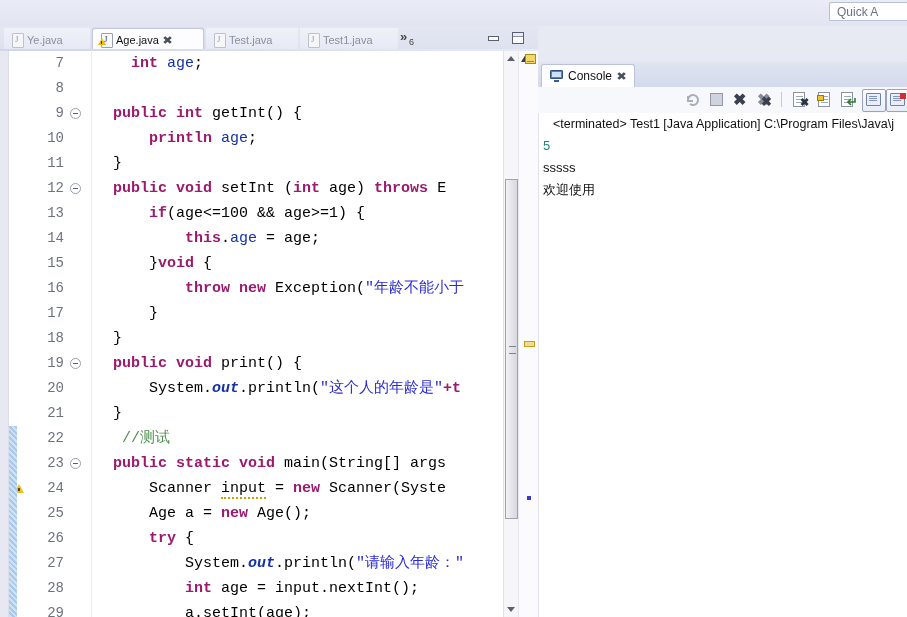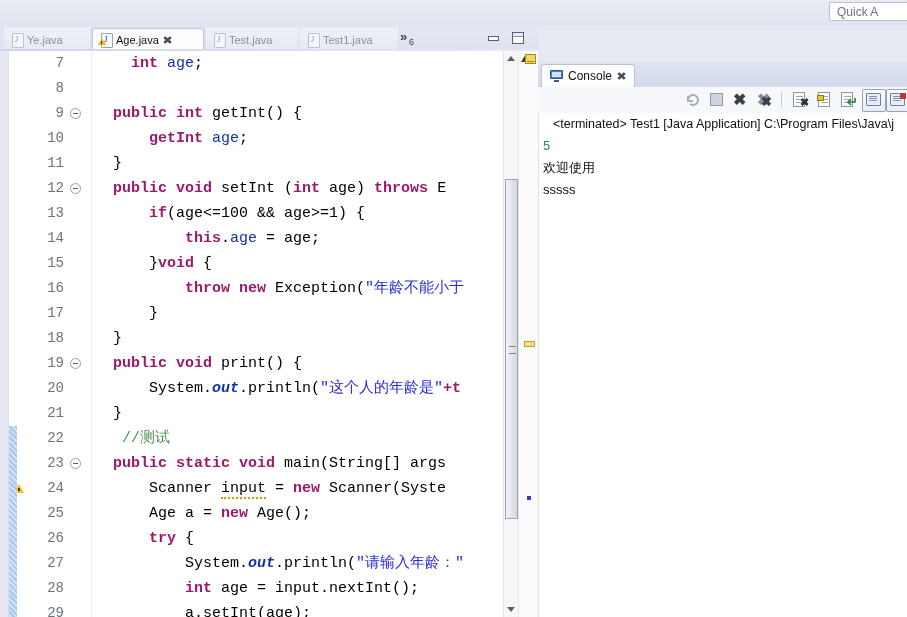--- a/index.html
+++ b/index.html
@@ -225,21 +225,21 @@
           </div>
           <div class="ln">
             <span class="no">9</span>
             <span class="fold">
               <b></b>
             </span>
             <span class="src">  <span class="kw">public</span> <span class="kw">int</span> getInt() {</span>
           </div>
           <div class="ln">
             <span class="no">10</span>
-            <span class="src">      <span class="kw">getInt</span> <span class="fld">age</span>;</span>
+            <span class="src">      <span class="kw">println</span> <span class="fld">age</span>;</span>
           </div>
           <div class="ln">
             <span class="no">11</span>
             <span class="src">  }</span>
           </div>
           <div class="ln">
             <span class="no">12</span>
             <span class="fold">
               <b></b>
             </span>
@@ -402,17 +402,17 @@
 
       <div class="btnbox" style="left:348px;">
         <span class="ico-rel mini-scr" style="left:3px;top:3px;"></span>
         <span class="ico-rel rd" style="left:13px;top:3px;"></span>
       </div>
     </div>
 
     <div class="cs-out" id="console-out">
         <div class="cs-line hdr">&lt;terminated&gt; Test1 [Java Application] C:\Program Files\Java\j</div>
         <div class="cs-line inp">5</div>
+        <div class="cs-line">sssss</div>
         <div class="cs-line">欢迎使用</div>
-        <div class="cs-line">sssss</div>
       </div>
   </div>
 </div>
 
 </body></html>

